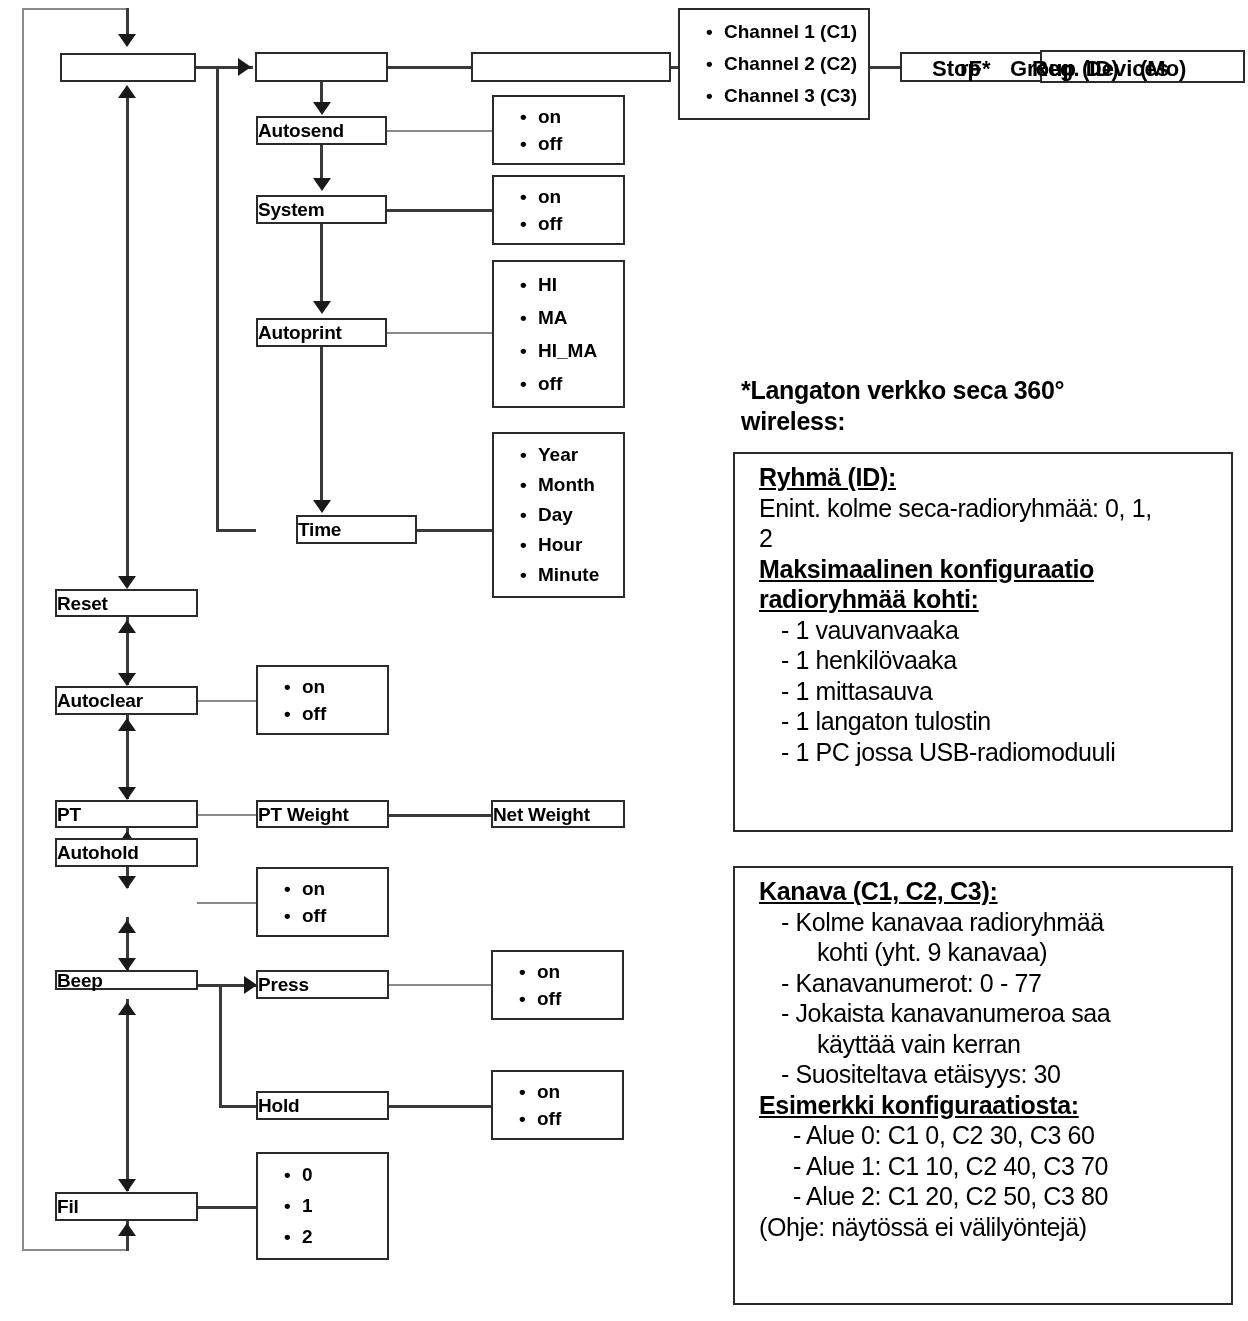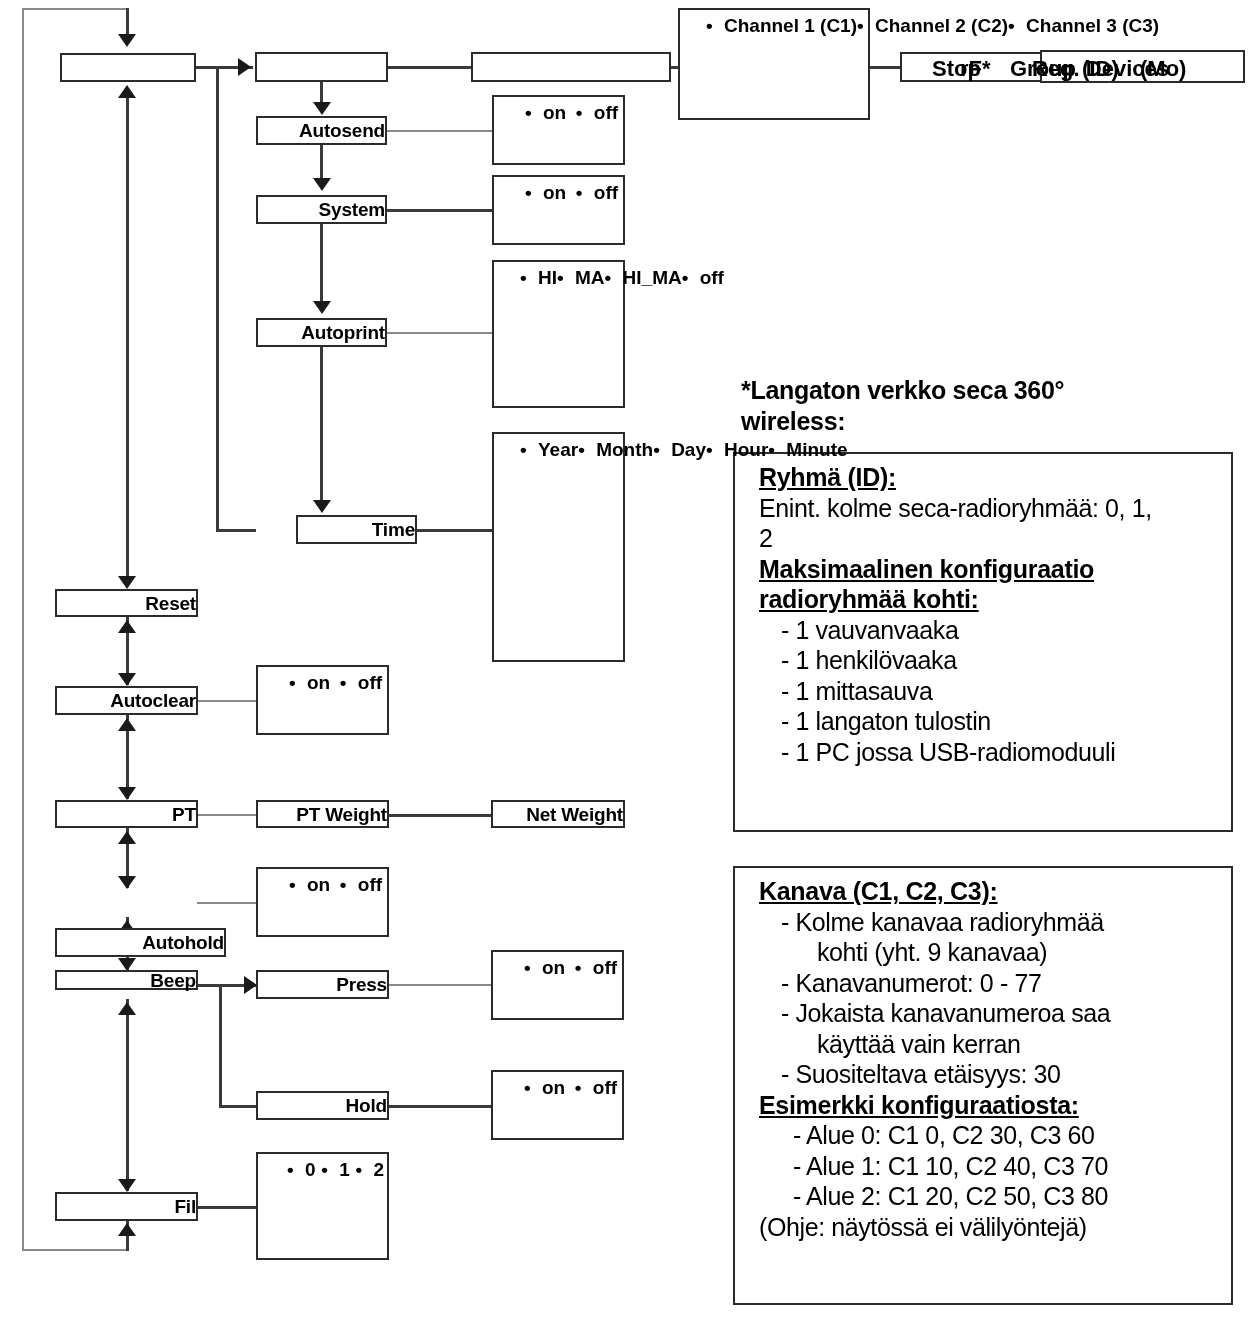--- a/index.html
+++ b/index.html
@@ -15,35 +15,35 @@
     background:#fff;
   }
   
   .box{
     position:absolute;
     box-sizing:border-box;
     border:2.5px solid #2b2b2b;
     background:#fff;
     display:flex;
     align-items:center;
-    justify-content:flex-end;
+    justify-content:flex-start;
     font-weight:bold;
     font-size:19px;
     letter-spacing:-0.2px;
     line-height:1;
     z-index:3;
   }
   
   .optbox{
     position:absolute;
     box-sizing:border-box;
     border:2.5px solid #2b2b2b;
     background:#fff;
     display:flex;
-    flex-direction:row;
+    flex-direction:column;
     justify-content:space-around;
     padding:6px 0 6px 26px;
     z-index:3;
   }
   .optbox .opt{
     font-weight:bold;
     font-size:19px;
     line-height:1.05;
     white-space:nowrap;
   }
@@ -167,21 +167,21 @@
   <div class="arrow-d" style="left:118px;top:787px;"></div>
 
   <div class="box" style="left:55px;top:800px;width:143px;height:28px;">
     <span>PT</span>
   </div>
 
   <div class="vline" style="left:126px;top:828px;height:60px;"></div>
   <div class="arrow-u" style="left:118px;top:831px;"></div>
   <div class="arrow-d" style="left:118px;top:876px;"></div>
 
-  <div class="box" style="left:55px;top:928px;width:171px;height:29px;">
+  <div class="box" style="left:55px;top:838px;width:143px;height:29px;">
     <span>Autohold</span>
   </div>
 
   <div class="vline" style="left:126px;top:917px;height:53px;"></div>
   <div class="arrow-u" style="left:118px;top:920px;"></div>
   <div class="arrow-d" style="left:118px;top:958px;"></div>
 
   <div class="box" style="left:55px;top:970px;width:143px;height:20px;">
     <span>Beep</span>
   </div>
@@ -274,21 +274,21 @@
     <span class="opt">off</span>
   </div>
 
   <div class="optbox" style="left:492px;top:260px;width:133px;height:148px;">
     <span class="opt">HI</span>
     <span class="opt">MA</span>
     <span class="opt">HI_MA</span>
     <span class="opt">off</span>
   </div>
 
-  <div class="optbox" style="left:492px;top:432px;width:133px;height:230px;">
+  <div class="optbox" style="left:492px;top:432px;width:133px;height:166px;">
     <span class="opt">Year</span>
     <span class="opt">Month</span>
     <span class="opt">Day</span>
     <span class="opt">Hour</span>
     <span class="opt">Minute</span>
   </div>
 
   <div class="hline thin" style="left:197px;top:700px;width:60px;"></div>
   <div class="optbox" style="left:256px;top:665px;width:133px;height:70px;">
     <span class="opt">on</span>

